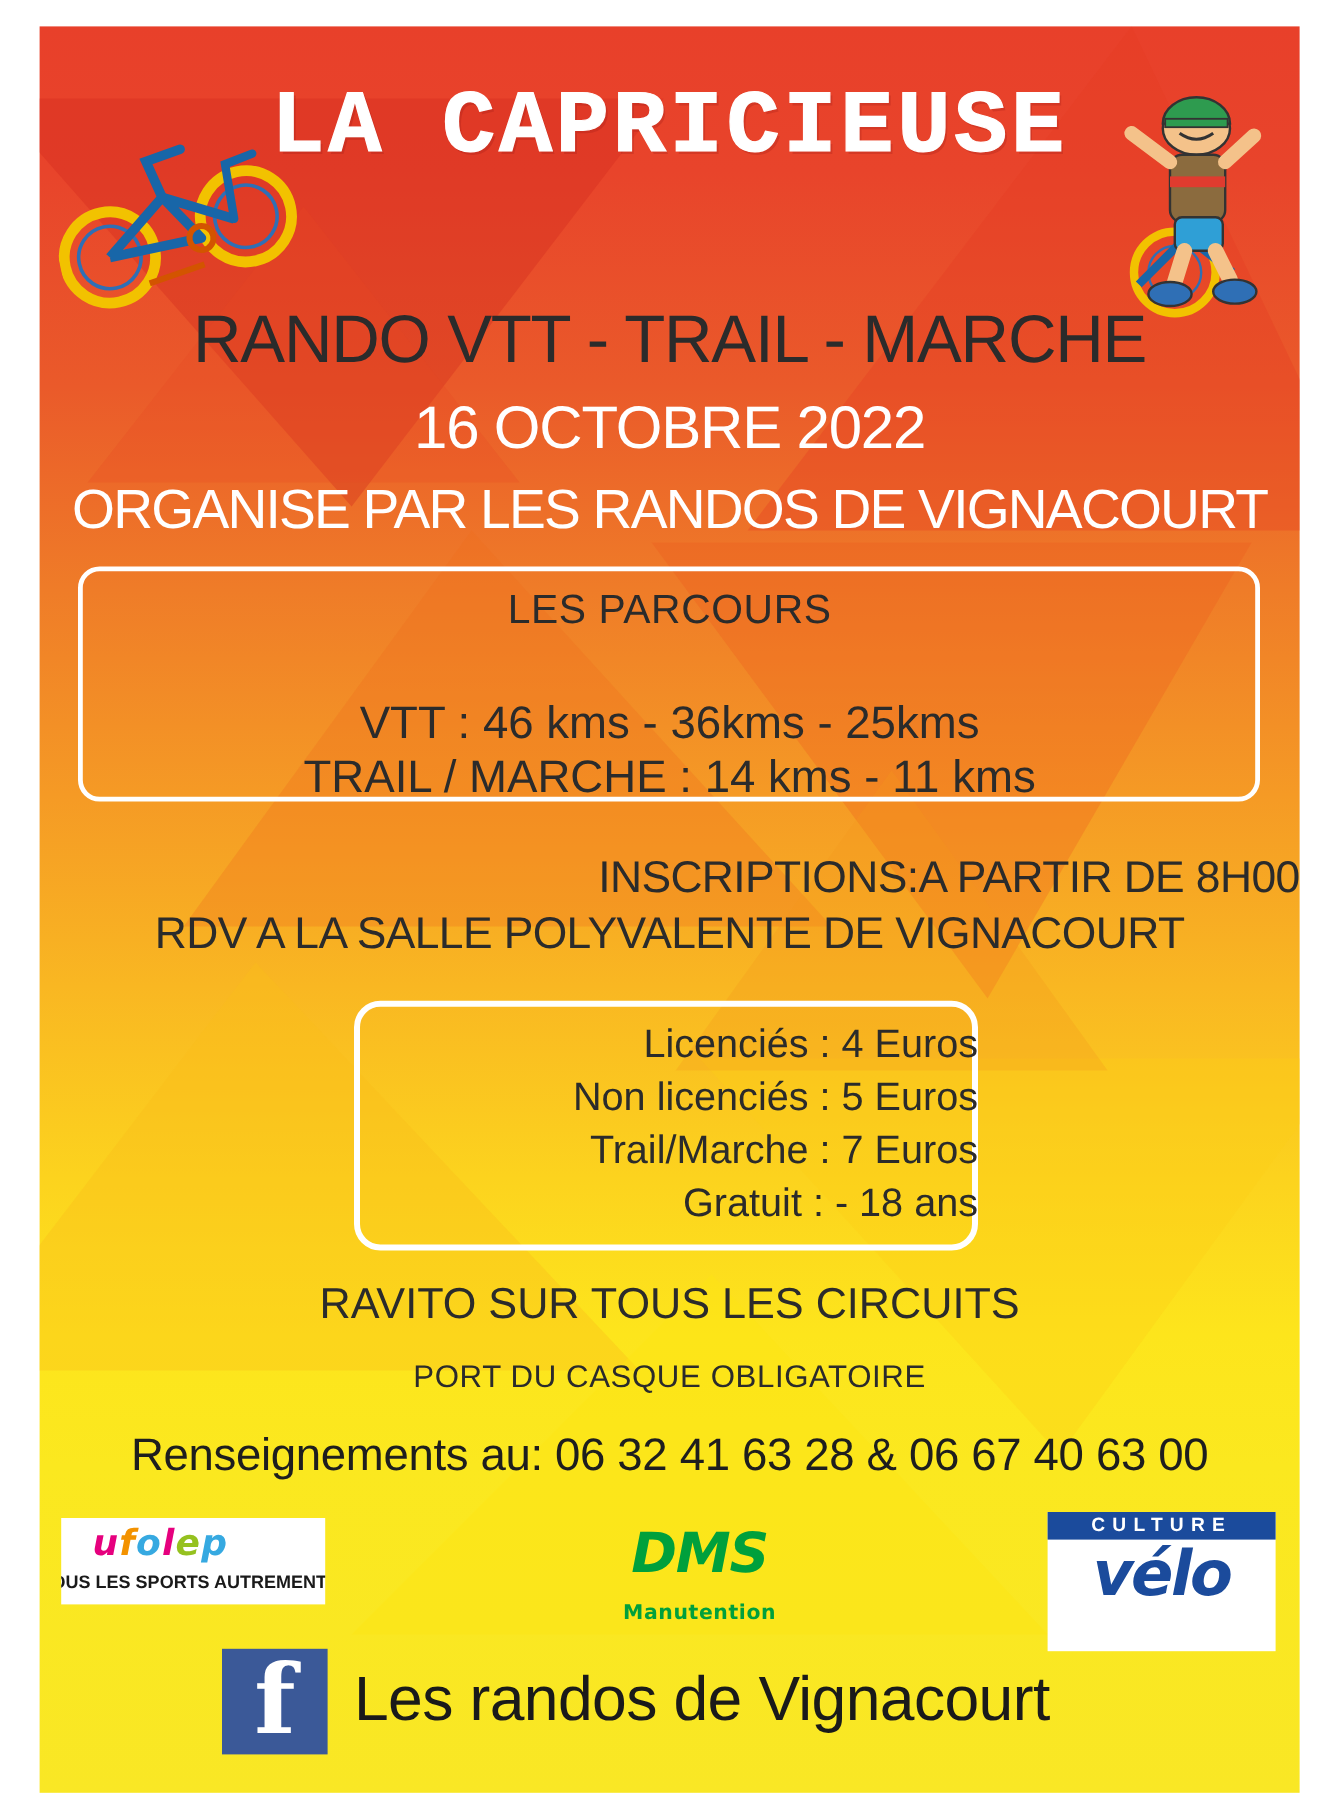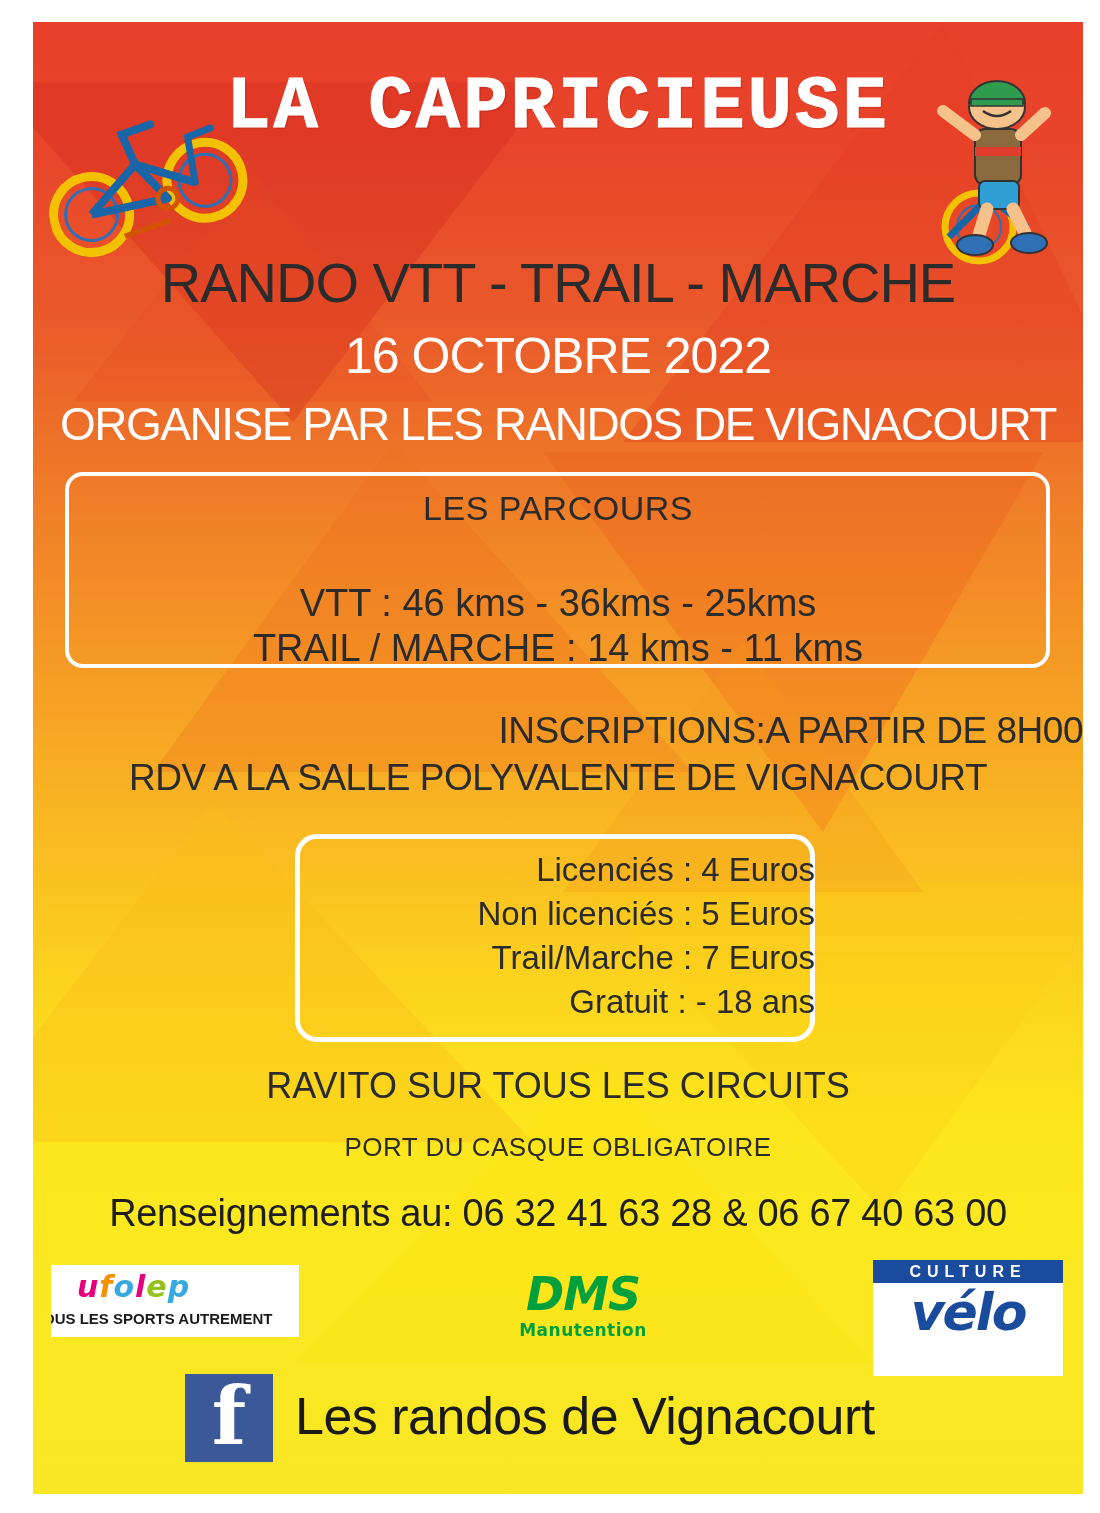--- a/index.html
+++ b/index.html
@@ -252,21 +252,21 @@
     color: #1e1e1e;
     font-size: 38px;
     letter-spacing: -0.3px;
   }
 
   
   .logo-ufolep {
     position: absolute;
     left: 18px;
     top: 1243px;
-    width: 248px;
+    width: 220px;
     height: 72px;
     background: #ffffff;
     overflow: hidden;
   }
   .ufolep-word {
     position: absolute;
     left: 26px; top: 4px;
     font-family: "DejaVu Sans", sans-serif;
     font-style: italic;
     font-weight: 700;
@@ -306,21 +306,21 @@
     color: #00a03c;
     letter-spacing: -1px;
     line-height: 48px;
   }
   .dms-sub {
     font-family: "DejaVu Sans", sans-serif;
     font-weight: 700;
     font-size: 17px;
     color: #00a03c;
     letter-spacing: 0.5px;
-    margin-top: 2px;
+    margin-top: 16px;
   }
 
   .logo-velo {
     position: absolute;
     right: 20px;
     top: 1238px;
     width: 190px;
     height: 116px;
     background: #ffffff;
   }

